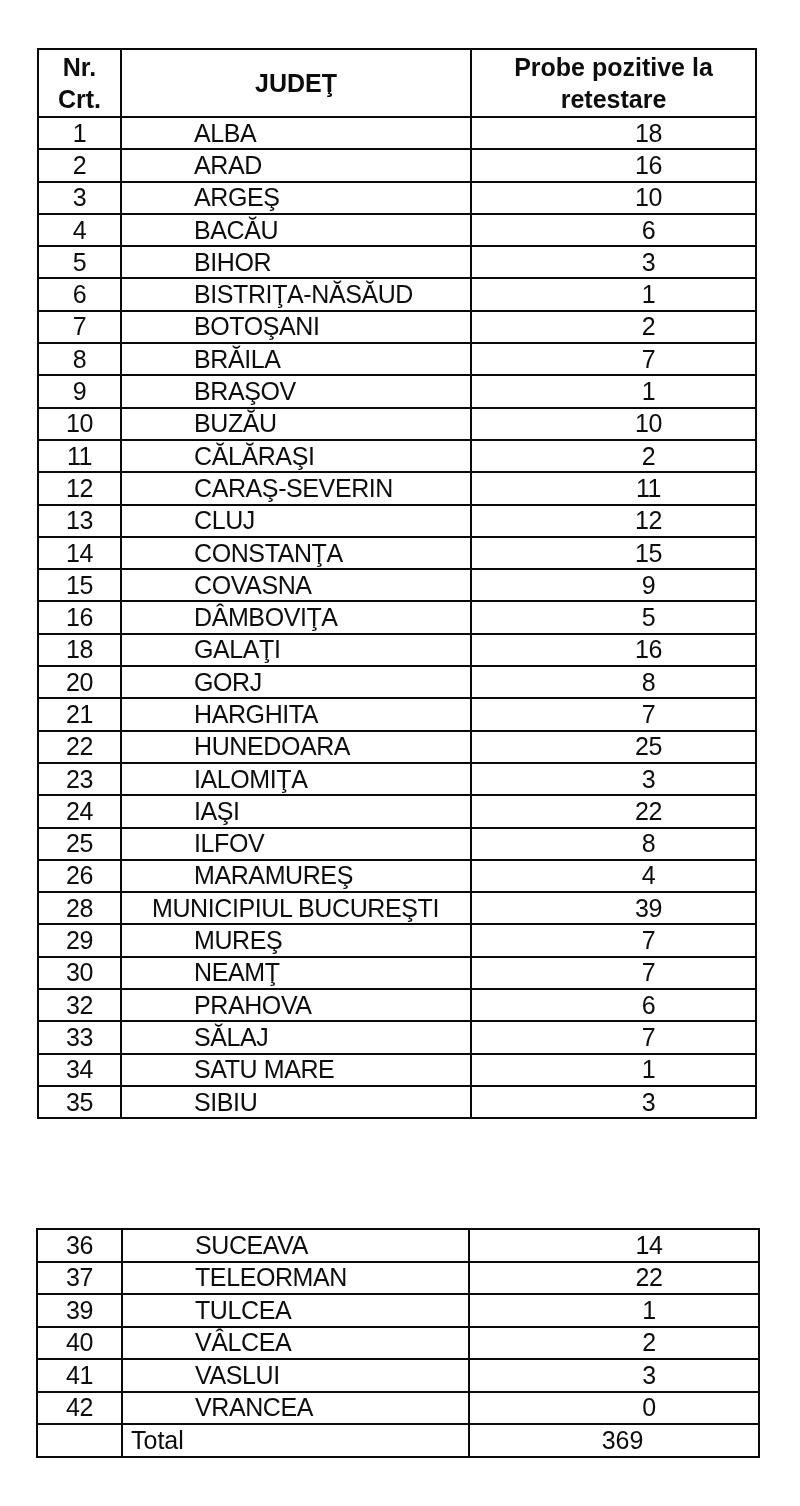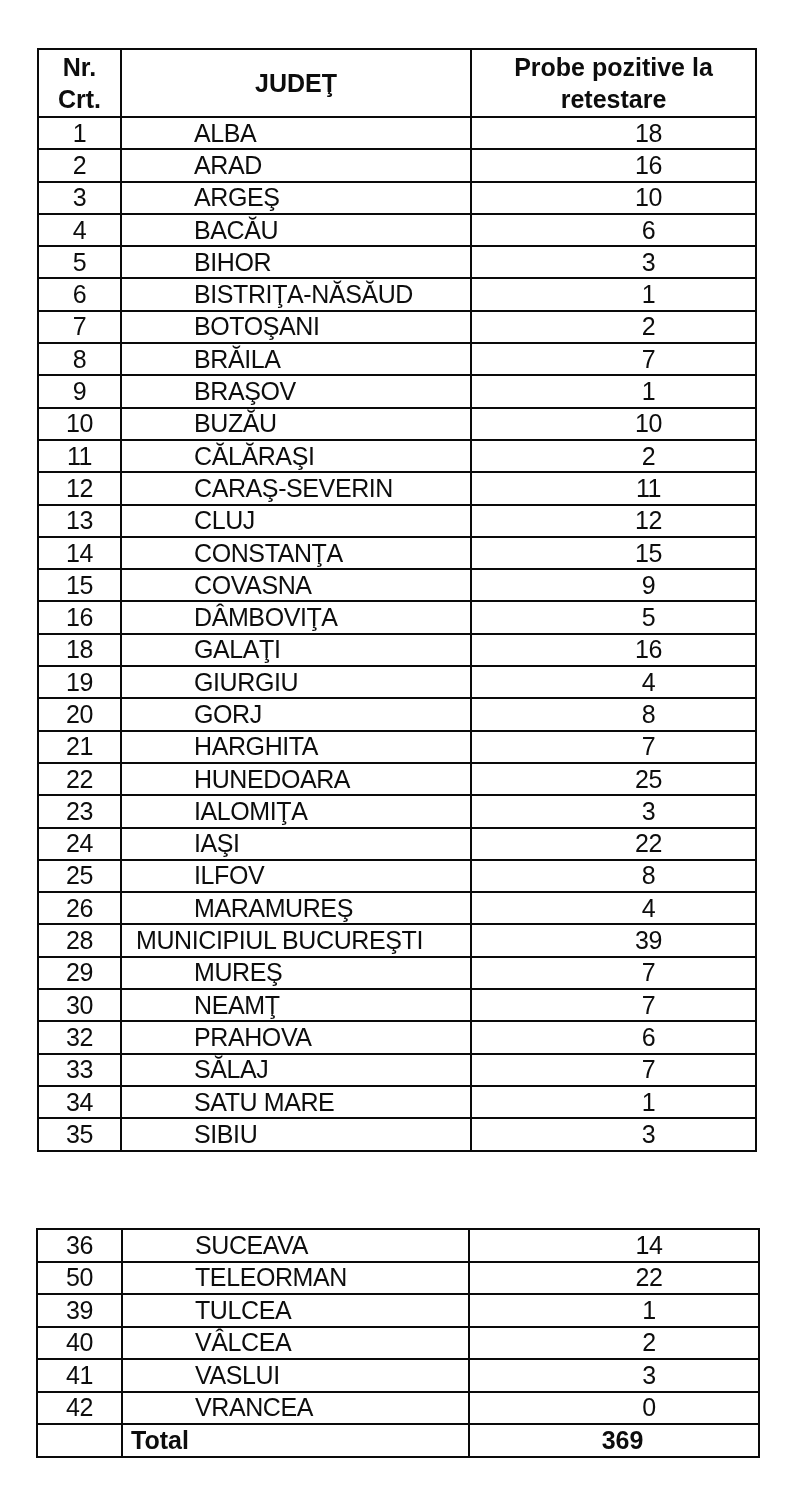--- a/index.html
+++ b/index.html
@@ -42,25 +42,25 @@
   }
   #table-part1 tbody td { height: 30.3px; }
   #table-part2 tbody td { height: 30.5px; }
   tbody td {
     font-size: 25px;
     letter-spacing: -0.4px;
     white-space: nowrap;
   }
   td.nr    { text-align: center; }
   td.judet { text-align: left; padding-left: 72px; }
-  td.judet.long { padding-left: 14px; }
+  td.judet.long { padding-left: 30px; }
   td.probe { text-align: center; padding-left: 70px; }
 
   tr.total-row td {
-    font-weight: bold;
+    font-weight: normal;
     letter-spacing: 0;
     height: 32px;
     margin-left: 23px;
   }
   tr.total-row td.judet { padding-left: 8px; }
   tr.total-row td.probe { padding-left: 17px; }
 </style>
 </head>
 <body>
 
@@ -159,25 +159,20 @@
           <td class="nr">16</td>
           <td class="judet">DÂMBOVIŢA</td>
           <td class="probe">5</td>
         </tr>
         <tr>
           <td class="nr">18</td>
           <td class="judet">GALAŢI</td>
           <td class="probe">16</td>
         </tr>
         <tr>
-          <td class="nr">19</td>
-          <td class="judet">GIURGIU</td>
-          <td class="probe">4</td>
-        </tr>
-        <tr>
           <td class="nr">20</td>
           <td class="judet">GORJ</td>
           <td class="probe">8</td>
         </tr>
         <tr>
           <td class="nr">21</td>
           <td class="judet">HARGHITA</td>
           <td class="probe">7</td>
         </tr>
         <tr>
@@ -249,21 +244,21 @@
       <col style="width:347px">
       <col style="width:290px">
     </colgroup>
     <tbody id="rows-part2">
         <tr>
           <td class="nr">36</td>
           <td class="judet">SUCEAVA</td>
           <td class="probe">14</td>
         </tr>
         <tr>
-          <td class="nr">50</td>
+          <td class="nr">37</td>
           <td class="judet">TELEORMAN</td>
           <td class="probe">22</td>
         </tr>
         <tr>
           <td class="nr">39</td>
           <td class="judet">TULCEA</td>
           <td class="probe">1</td>
         </tr>
         <tr>
           <td class="nr">40</td>

